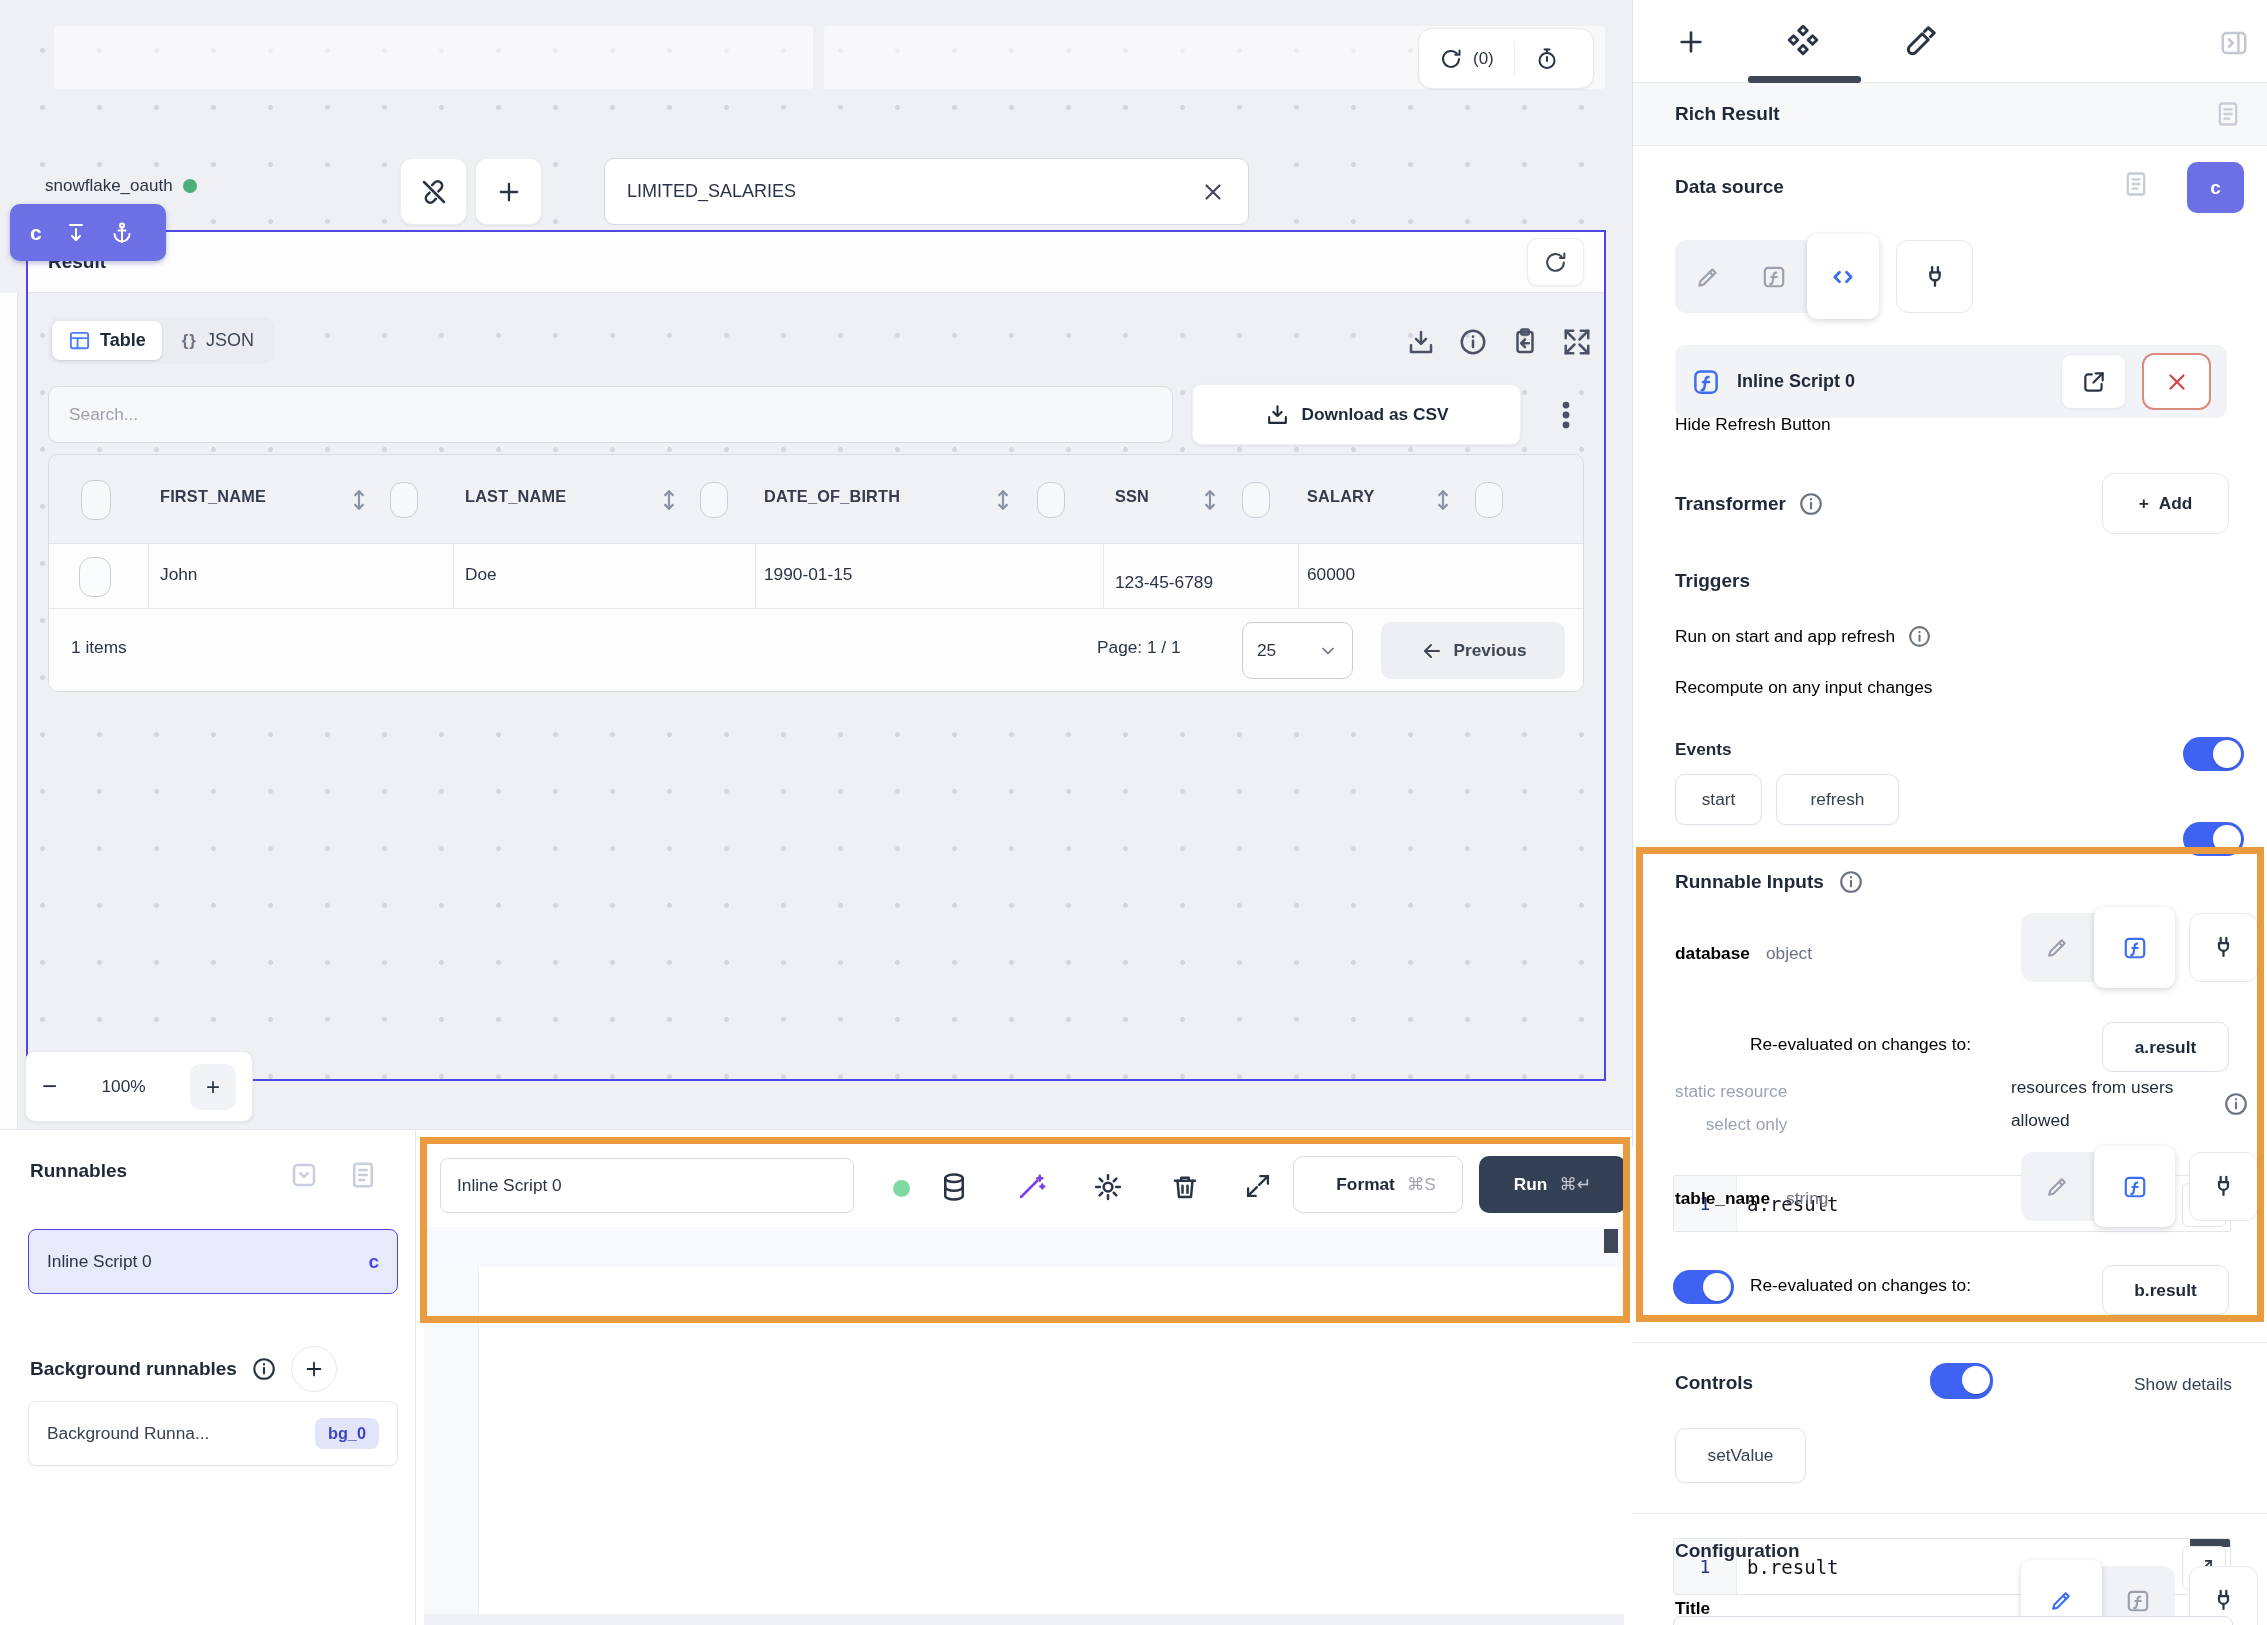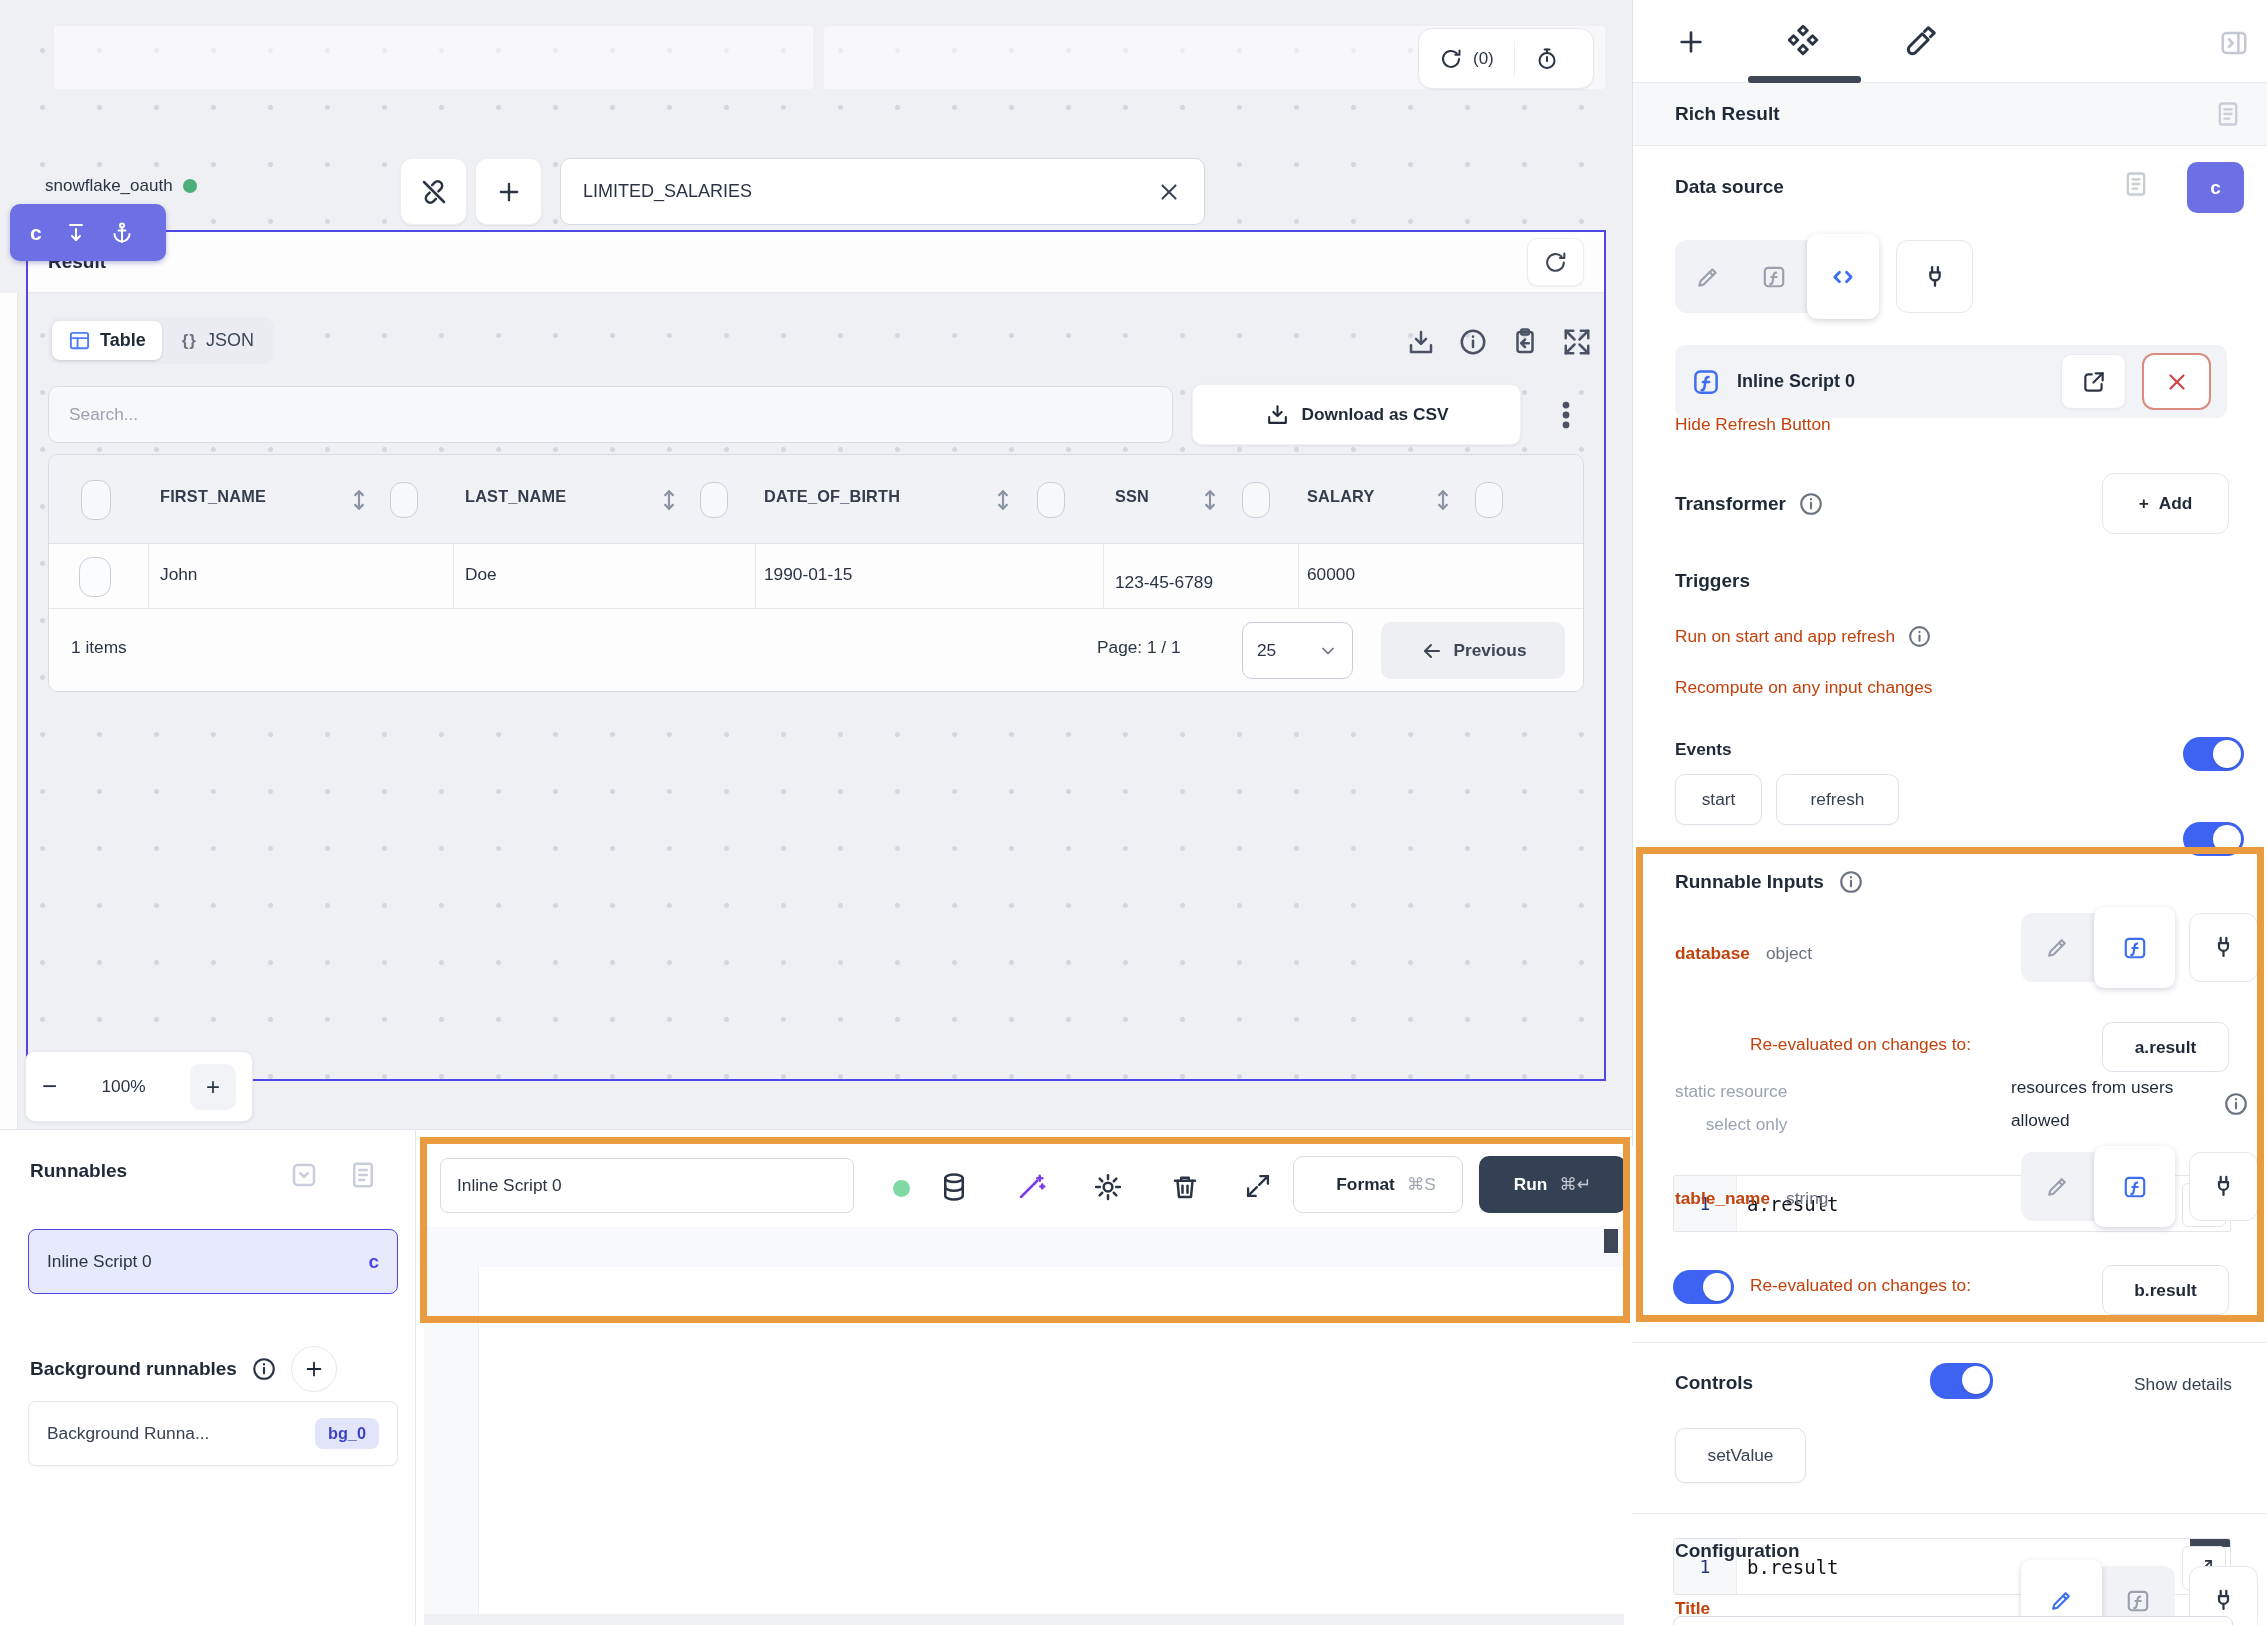--- a/index.html
+++ b/index.html
@@ -19,21 +19,21 @@
 
   .pill-group { background:#fff; border:1px solid #e7e9ee; border-radius:14px; box-shadow:0 1px 2px rgba(20,30,60,.06); display:flex; align-items:center; }
   .pill-group .seg { display:flex; align-items:center; gap:10px; padding:0 20px; height:100%; font-size:17px; color:#2b3445; }
   .pill-group .divider { width:1px; height:60%; background:#eceef2; }
 
   .icon-btn { background:#fff; border:1px solid #eceef2; border-radius:12px; box-shadow:0 1px 2px rgba(20,30,60,.07); display:flex; align-items:center; justify-content:center; color:#2b3445; }
 
   .ds-label { font-size:17px; color:#2b3445; display:flex; align-items:center; gap:10px; }
   .green-dot { width:14px; height:14px; border-radius:50%; background:#4caf78; }
 
-  .table-input { background:#fff; border:1px solid #d5d9e0; border-radius:10px; display:flex; align-items:center; padding:0 22px; }
+  .table-input { background:#fff; border:1px solid #d5d9e0; border-radius:10px; display:flex; align-items:center; padding:0 22px;margin-left:44px; }
   .table-input input { border:none; outline:none; flex:1; font-size:18px; color:#2b3445; font-family:"Liberation Sans",sans-serif; background:transparent; }
 
   .sel-badge { background:#6c70e4; border-radius:10px; box-shadow:0 2px 5px rgba(60,60,160,.35); color:#fff; display:flex; align-items:center; gap:22px; padding:0 20px; }
   .sel-badge .b-c { font-weight:bold; font-size:21px; }
 
   .widget-frame { border:2px solid #4f46e5; }
   .widget-header { background:#fdfdfe; border-bottom:1px solid #e5e7ec; display:flex; align-items:center; justify-content:space-between; padding:0 20px; }
   .widget-title { font-weight:bold; font-size:19px; color:#1f2937; }
 
   .view-toggle { background:#eaecf1; border-radius:10px; padding:4px; display:flex; align-items:center; gap:4px; }
@@ -95,21 +95,21 @@
   .c-star { color:#8d93a0; margin-right:11px; }
   .c-fn { color:#1f3ac2; }
   .c-p { color:#1f2a44; }
 
   
   .right-panel { left:1632px; top:0; width:636px; height:1146px; background:#fff; border-left:1px solid #dfe2e8; }
   .rp-tabs { height:83px; border-bottom:1px solid #e8eaee; position:relative; }
   .rp-strip { position:absolute; left:0; top:83px; width:100%; height:63px; background:#f7f8fa; border-bottom:1px solid #e8eaee; display:flex; align-items:center; justify-content:space-between; padding:0 26px 0 42px; }
   .rp-strip .t { font-weight:bold; font-size:19px; color:#1f2937; }
   .sec-title { font-weight:bold; font-size:19px; color:#1f2937; }
-  .sub-label { font-size:17.3px; color:#c2410c; }
+  .sub-label { font-size:17.3px; color:#000000; }
   .type-label { font-size:17.3px; color:#6b7280; margin-left:16px; }
   .toggle { width:61px; height:34px; border-radius:17px; position:relative; }
   .toggle.on { background:#3e63f3; }
   .toggle.off { background:#dfe2e8; }
   .toggle .knob { position:absolute; top:3px; width:28px; height:28px; border-radius:50%; background:#fff; box-shadow:0 1px 2px rgba(0,0,0,.2); }
   .toggle.on .knob { right:3px; }
   .toggle.off .knob { left:3px; }
   .seg-ctl { background:#f1f2f5; border-radius:12px; display:flex; align-items:center; justify-content:space-around; }
   .seg-ctl .seg-btn { display:flex; align-items:center; justify-content:center; color:#9aa1ad; flex:1; height:100%; }
   .seg-ctl .seg-btn.active { background:#fff; border-radius:10px; box-shadow:0 2px 6px rgba(20,30,60,.18); color:#3b6ef0; height:116%; flex:1.1; }

